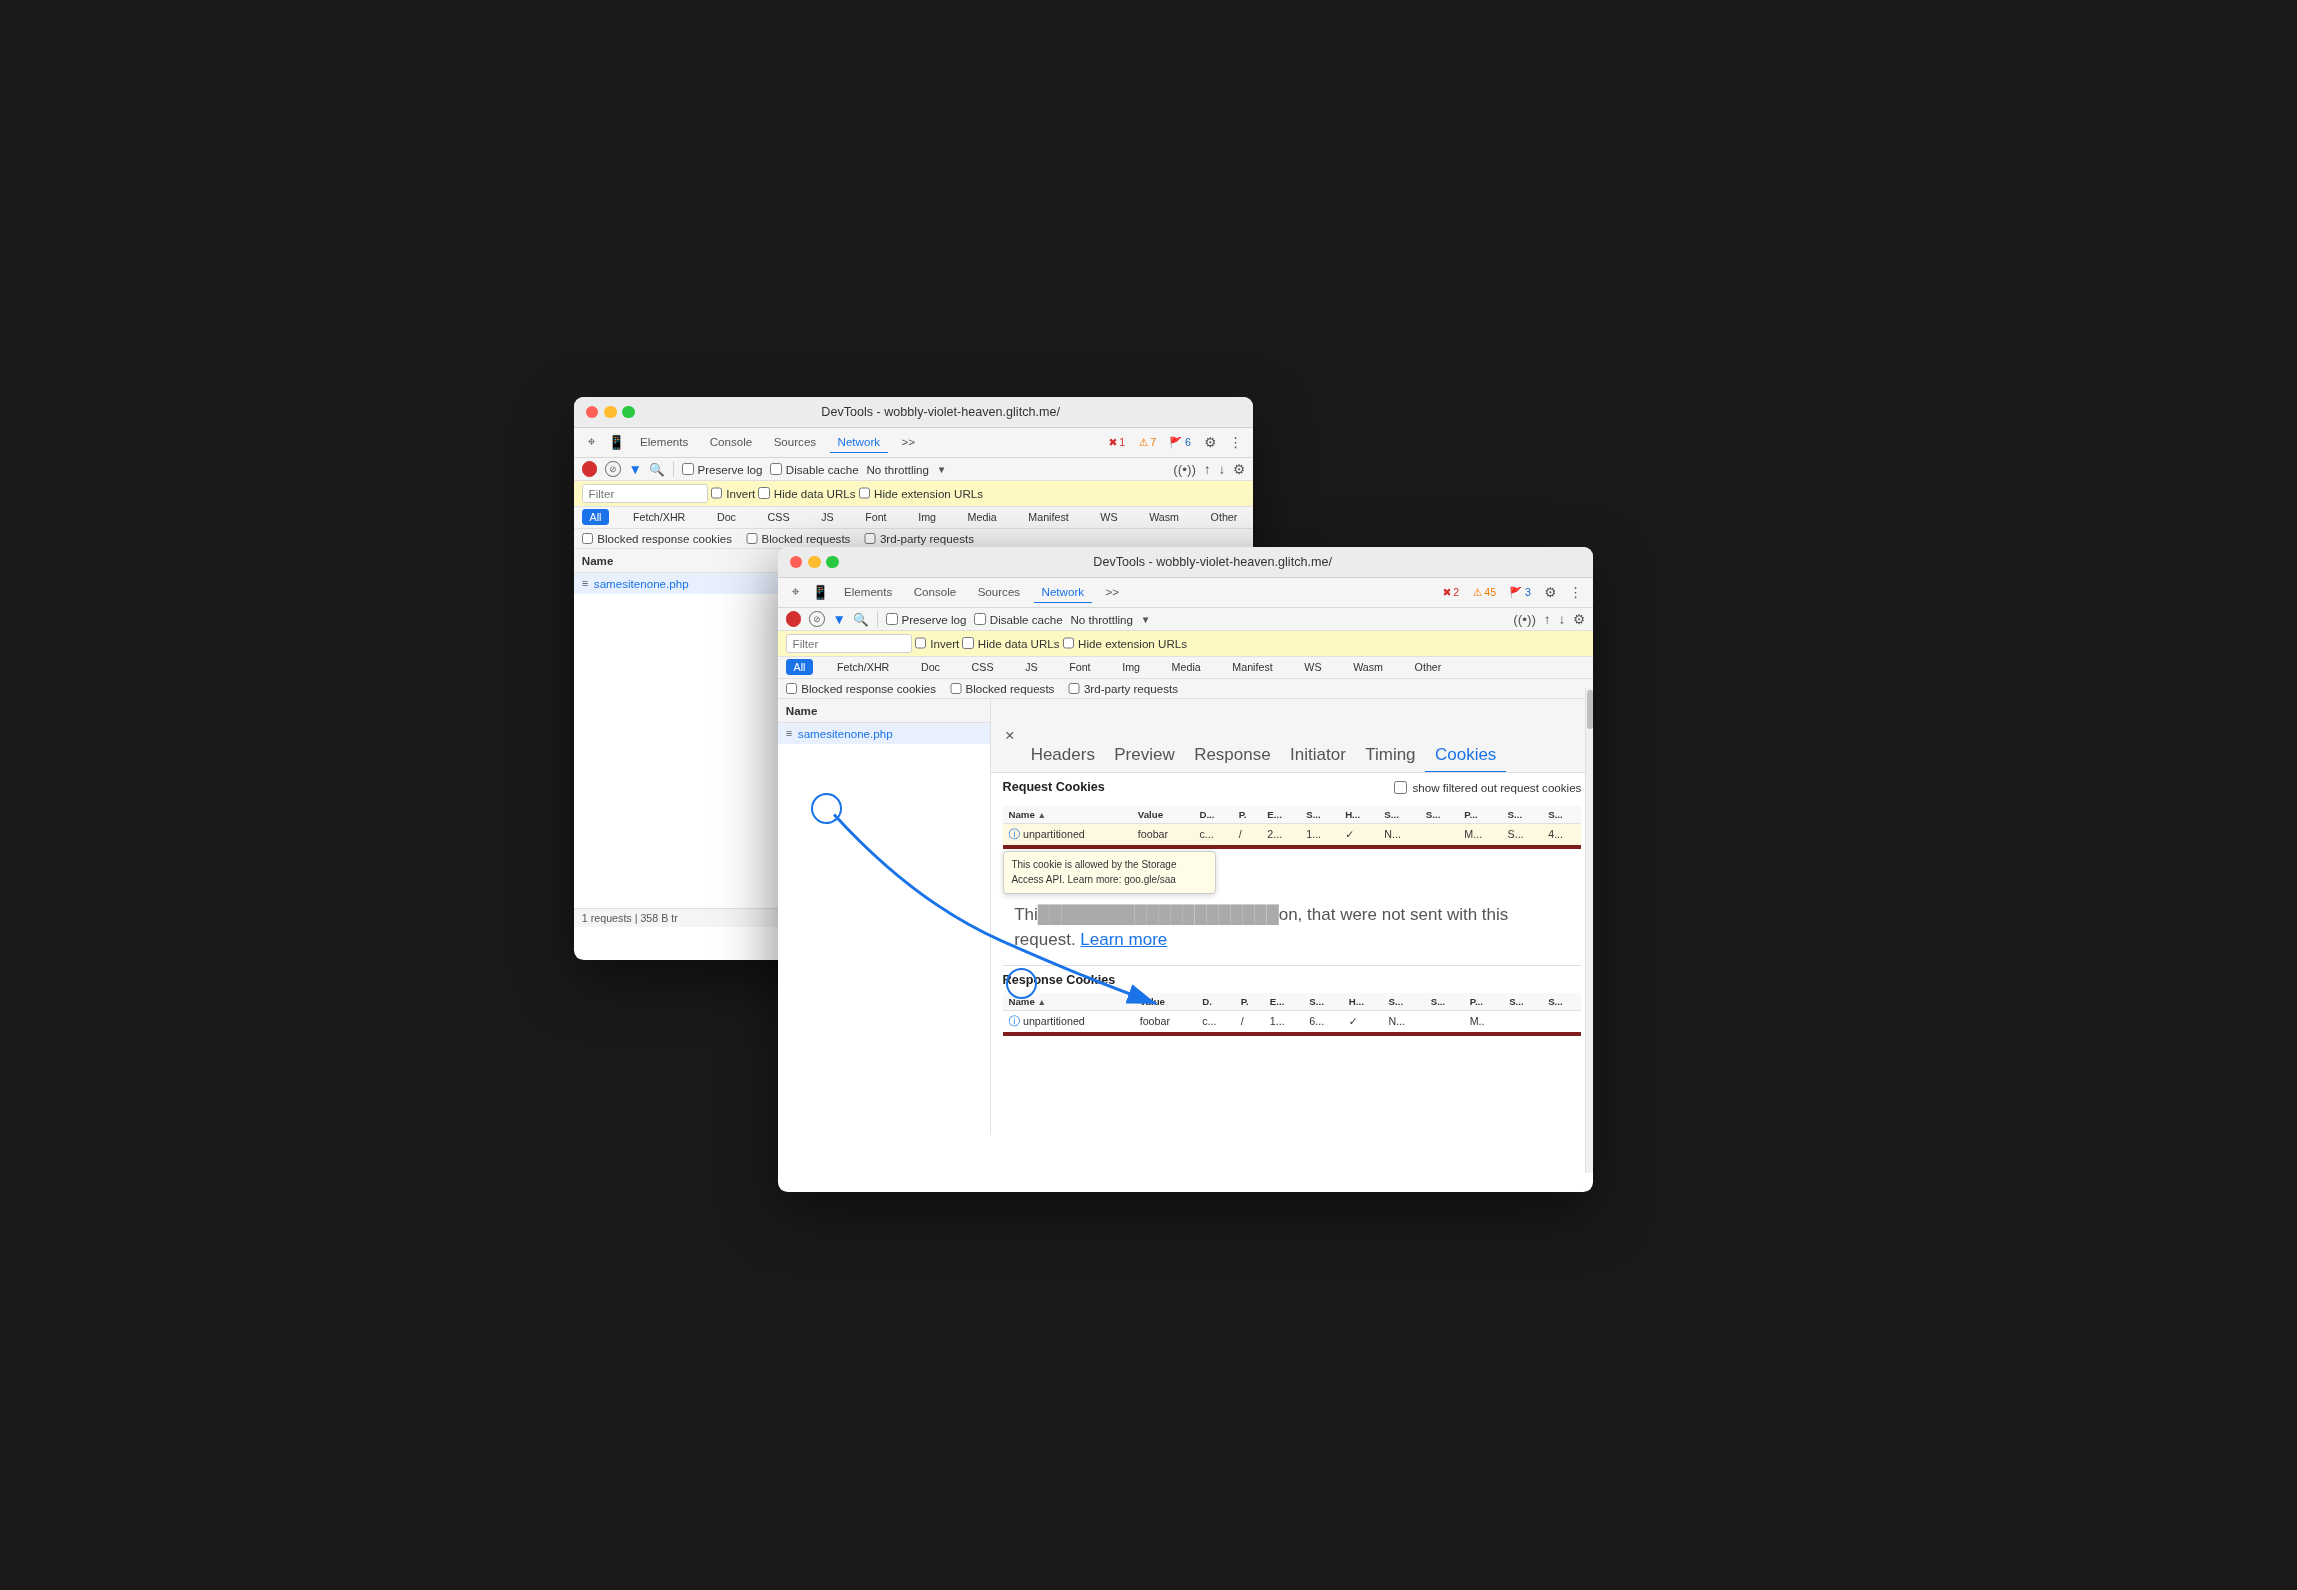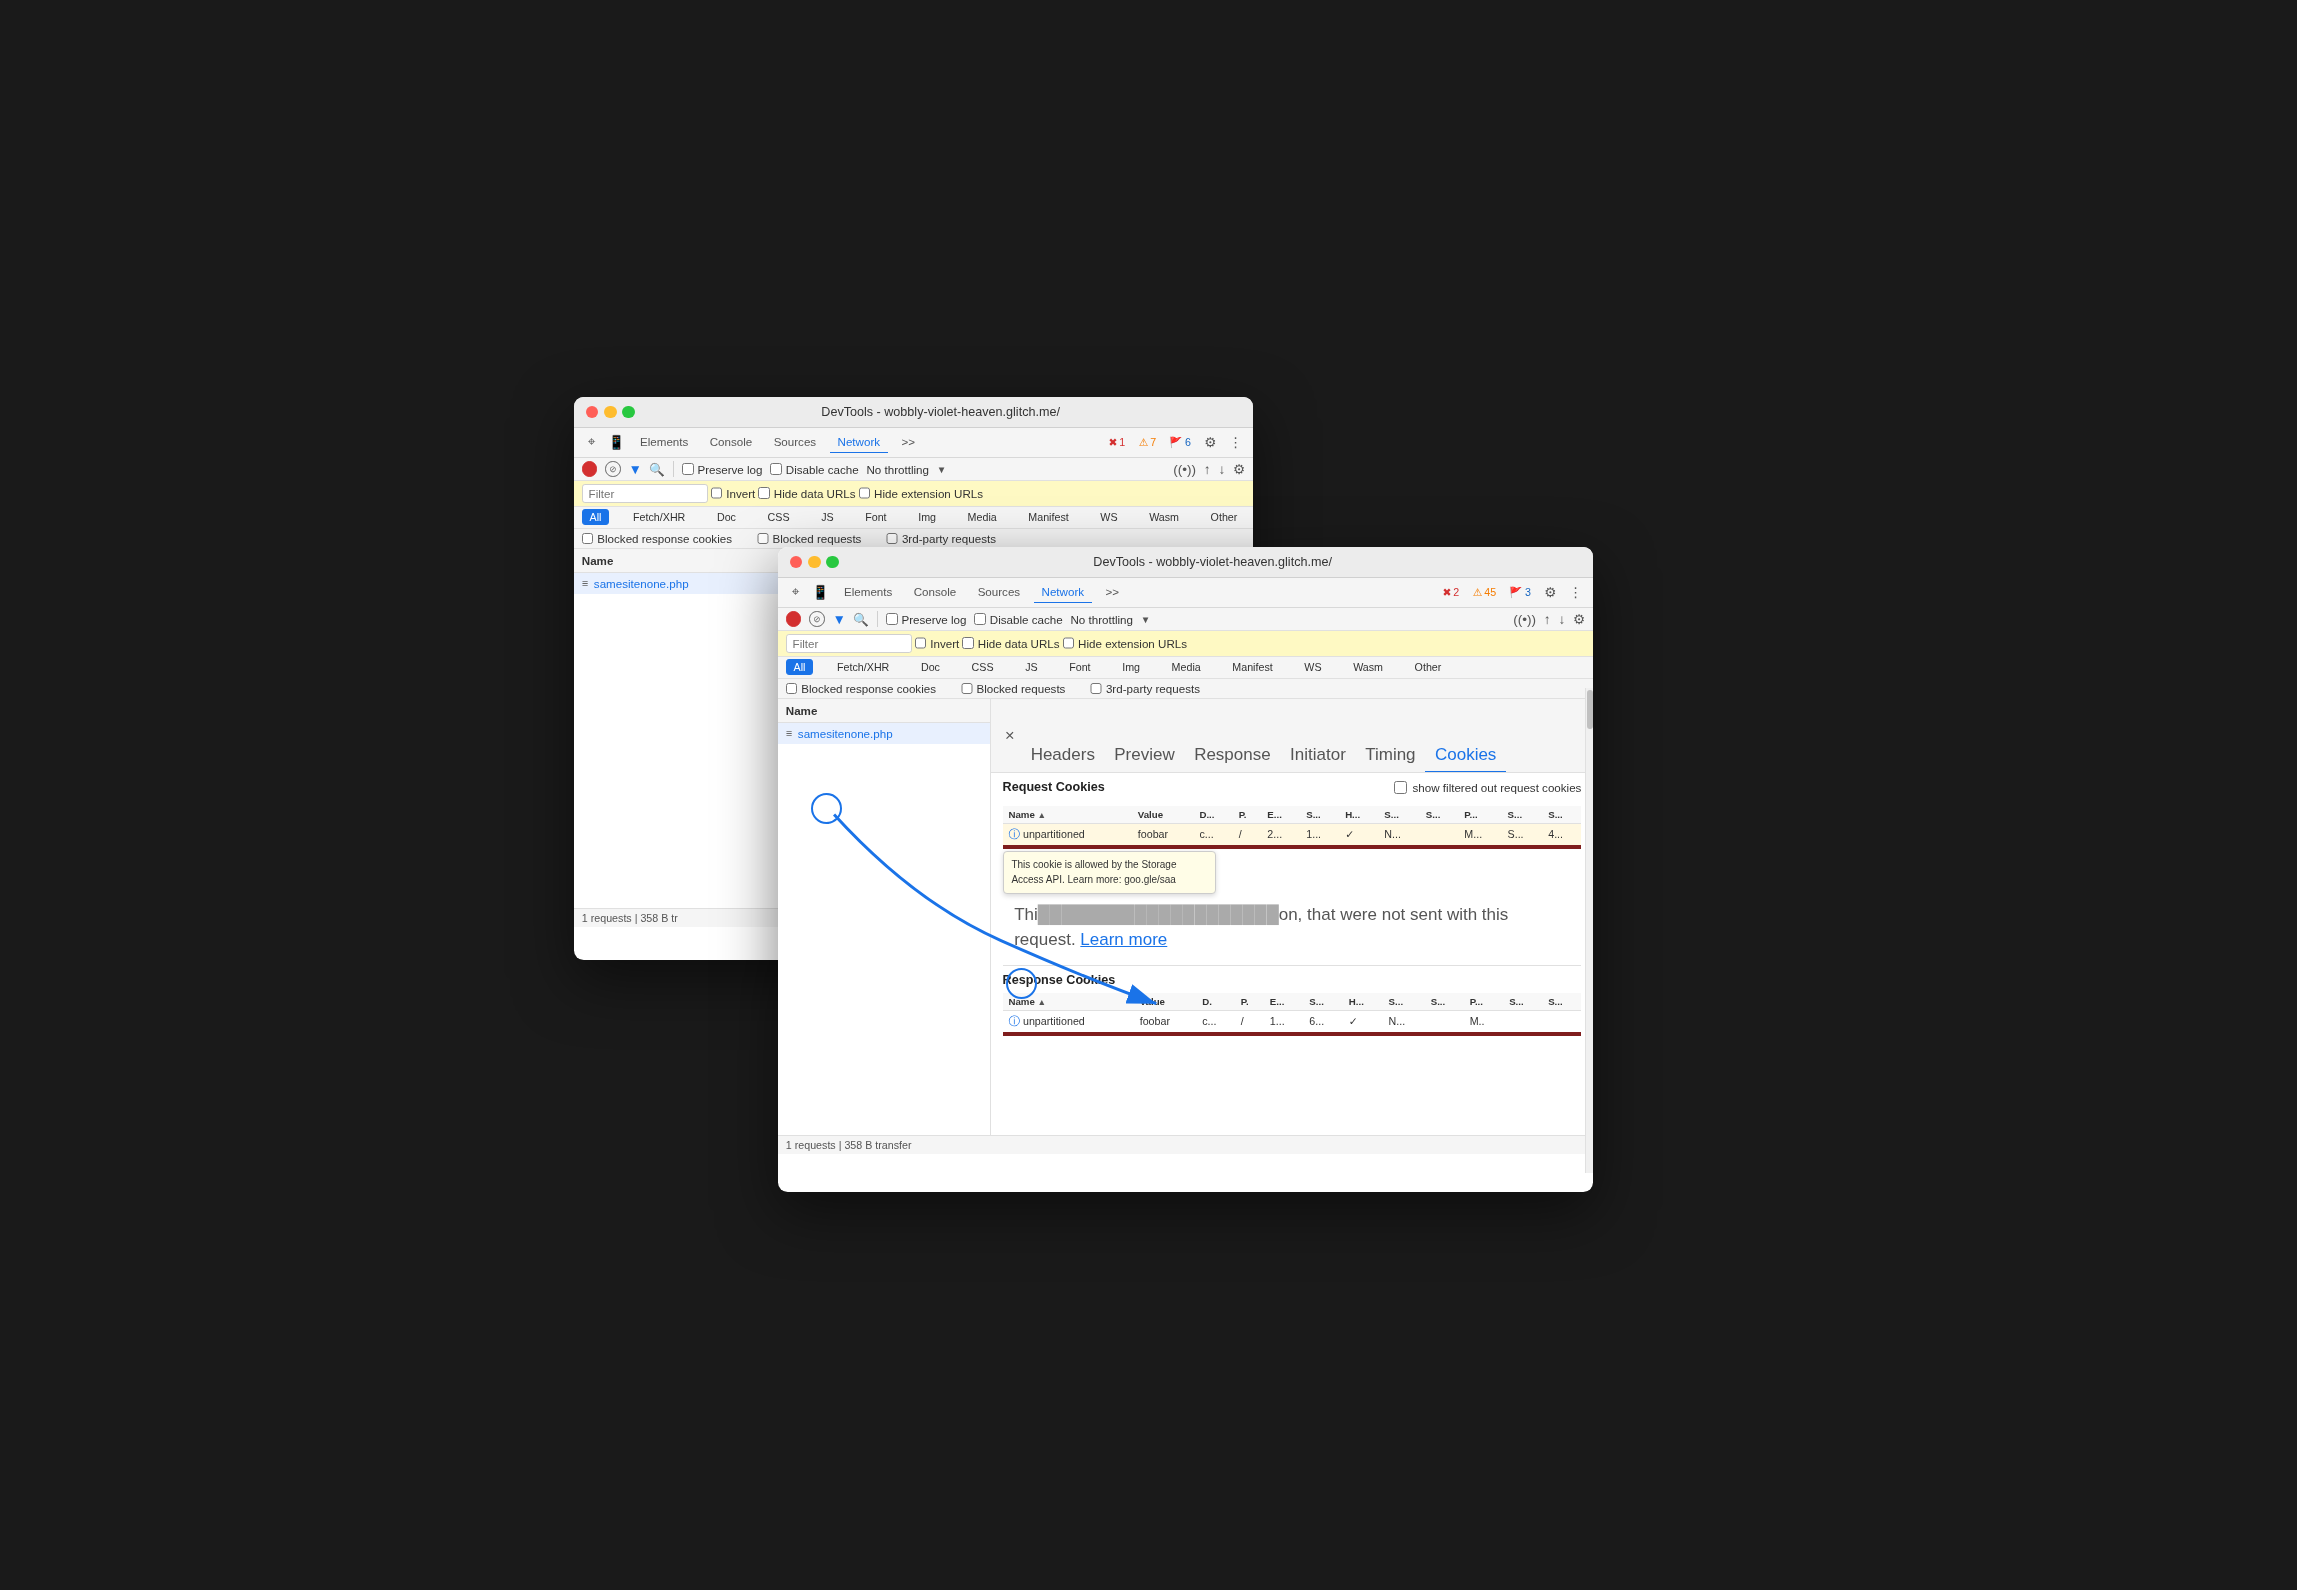--- a/index.html
+++ b/index.html
@@ -217,21 +217,21 @@
       border-color: #1a73e8;
     }
 
     
     .checkbox-row {
       background: #f5f5f5;
       border-bottom: 1px solid #e0e0e0;
       display: flex;
       align-items: center;
       padding: 2.9px 7.8px;
-      gap: 25px;
+      gap: 14px;
     }
 
     
     .file-panel {
       width: 213px;
       border-right: 1px solid #e0e0e0;
       background: white;
     }
 
     .file-header {
@@ -797,21 +797,20 @@
                 <td>M..</td>
                 <td></td>
                 <td></td>
               </tr>
             </tbody>
           </table>
         </div>
       </div>
     </div>
 
-    <div class="status-bar">1 requests | 358 B transfer</div>
 
     <div style="position:absolute;right:0;top:141px;width:7.8px;height:calc(100% - 160px);background:#f0f0f0;border-left:1px solid #e0e0e0">
       <div style="width:5.8px;height:39px;background:#c0c0c0;border-radius:2.9px;margin:1.9px auto"></div>
     </div>
   </div>
 
   <svg class="arrow-svg" style="top:0;left:0;width:100%;height:100%;pointer-events:none" viewBox="0 0 1184 820" width="1149" height="796">
     <defs>
       <marker id="arrowhead" markerWidth="10" markerHeight="7" refX="10" refY="3.5" orient="auto">
         <polygon points="0 0, 10 3.5, 0 7" fill="#1a73e8"></polygon>

